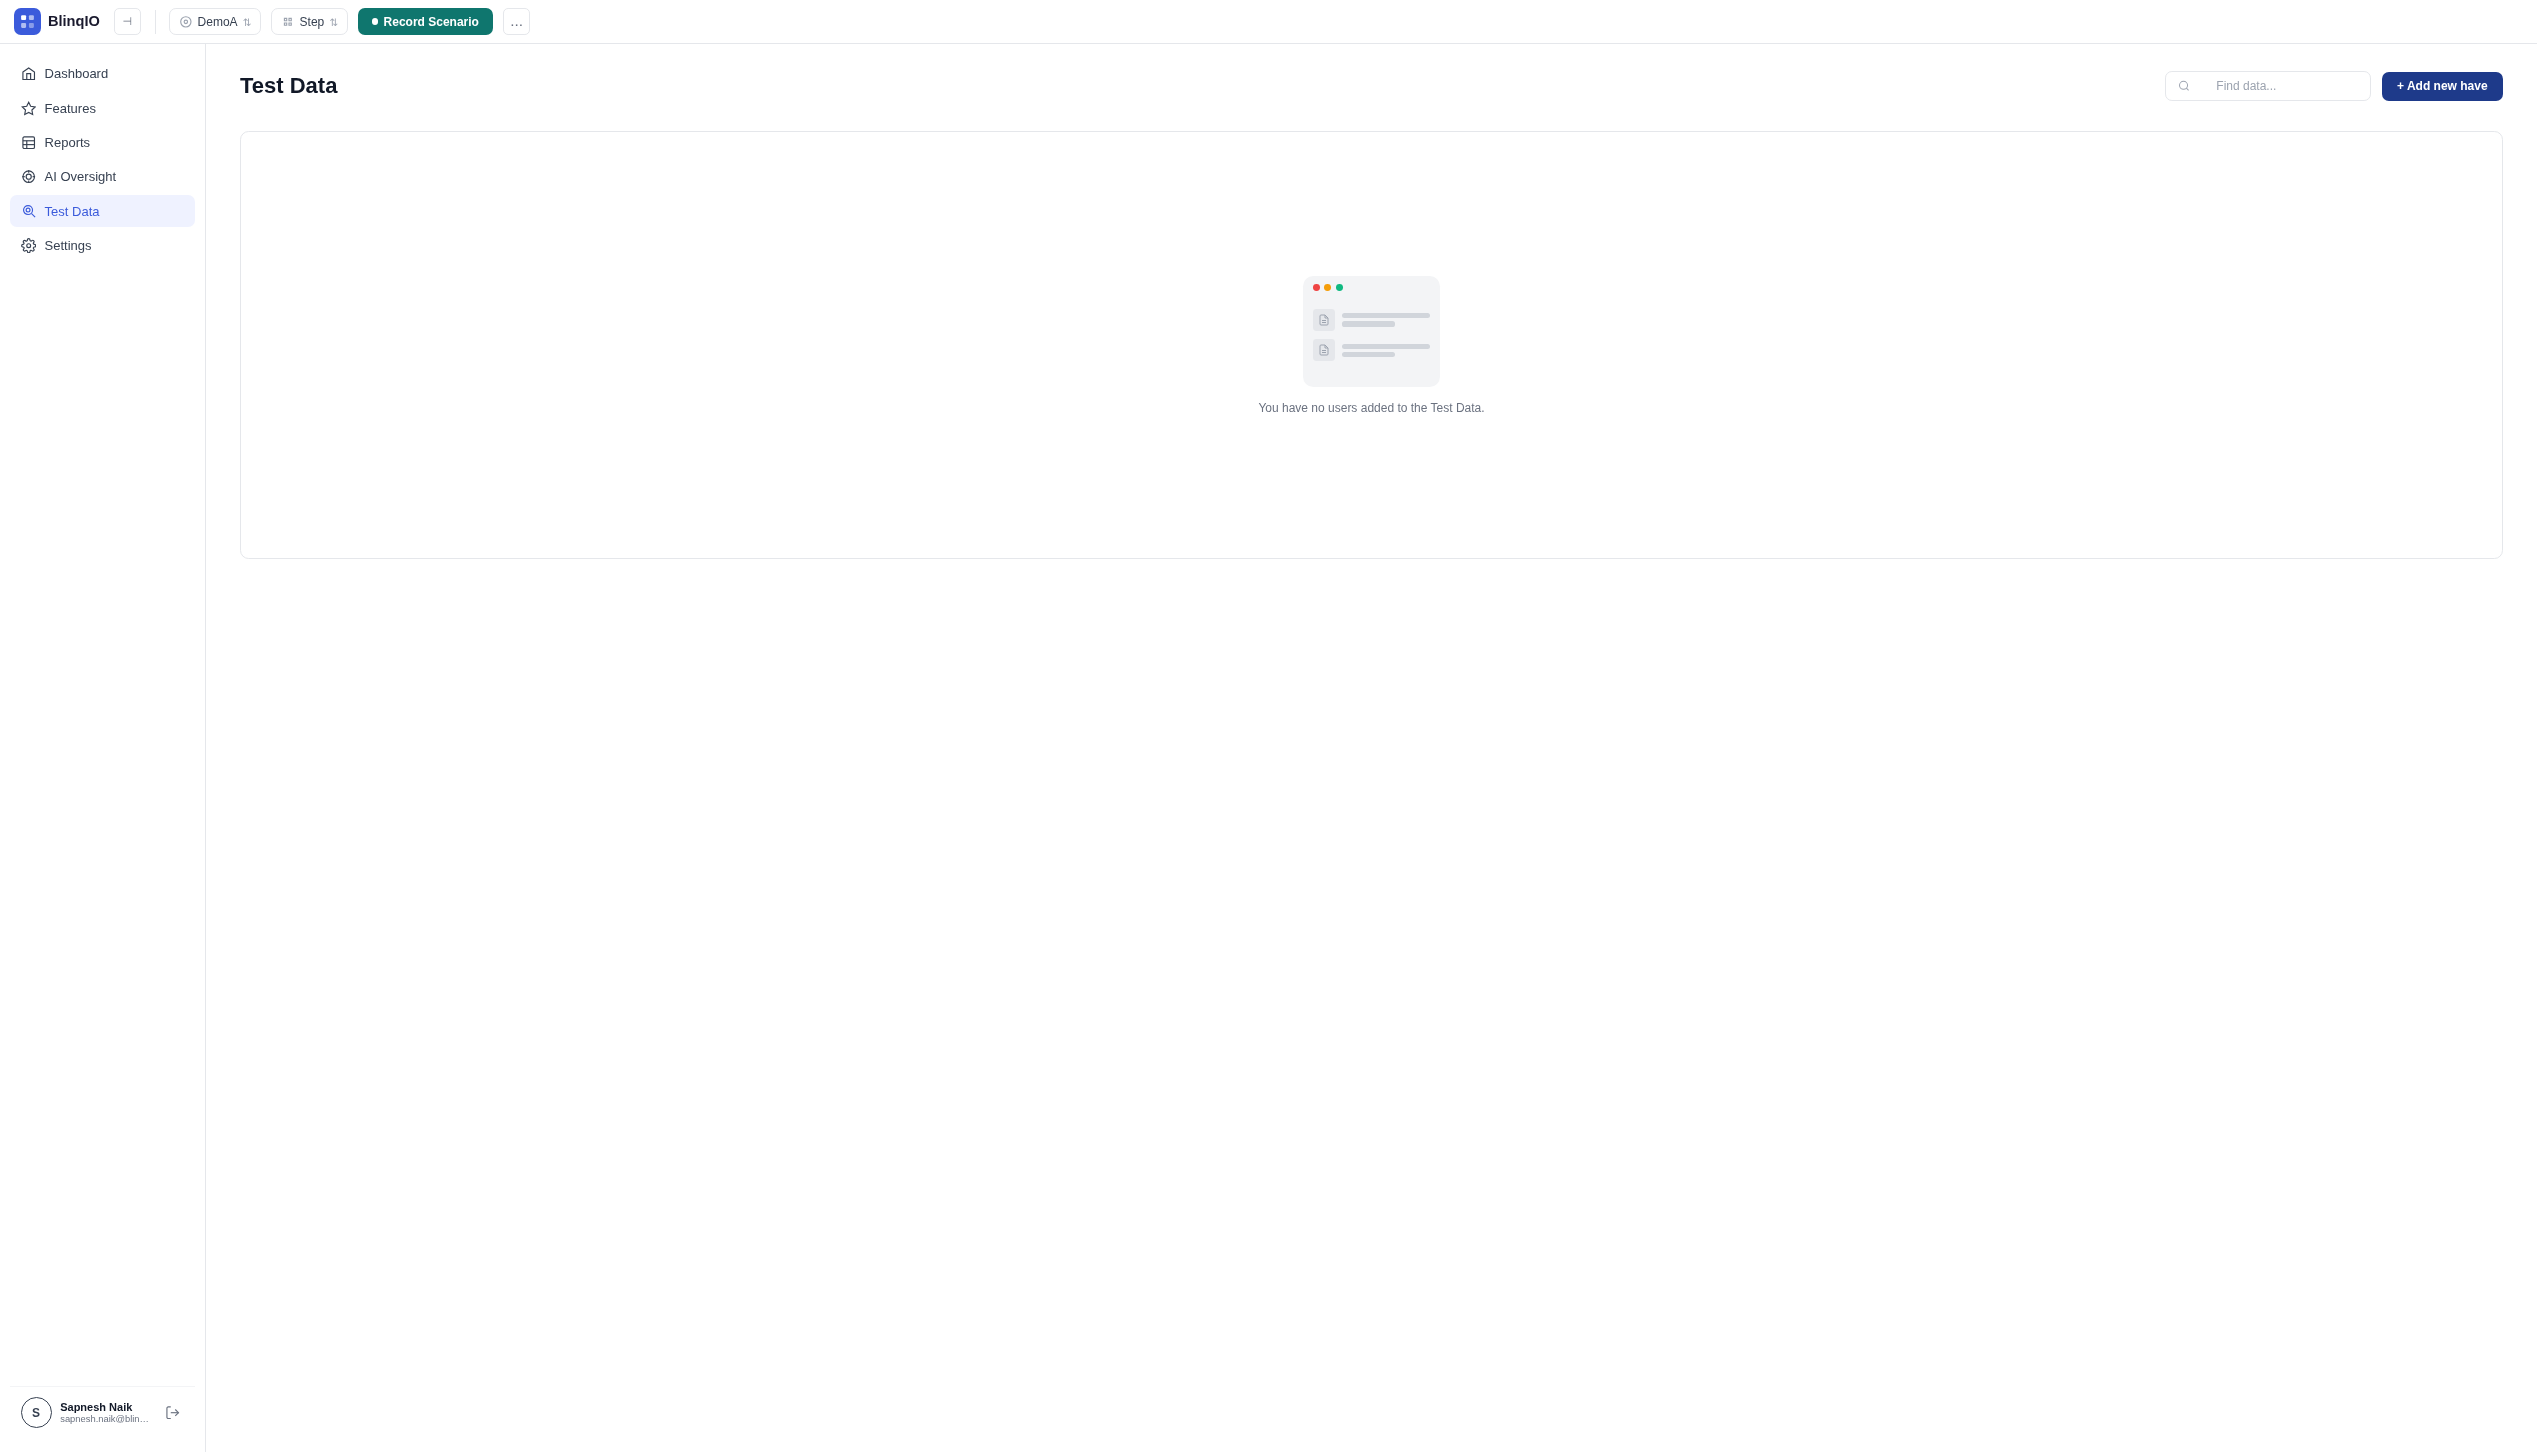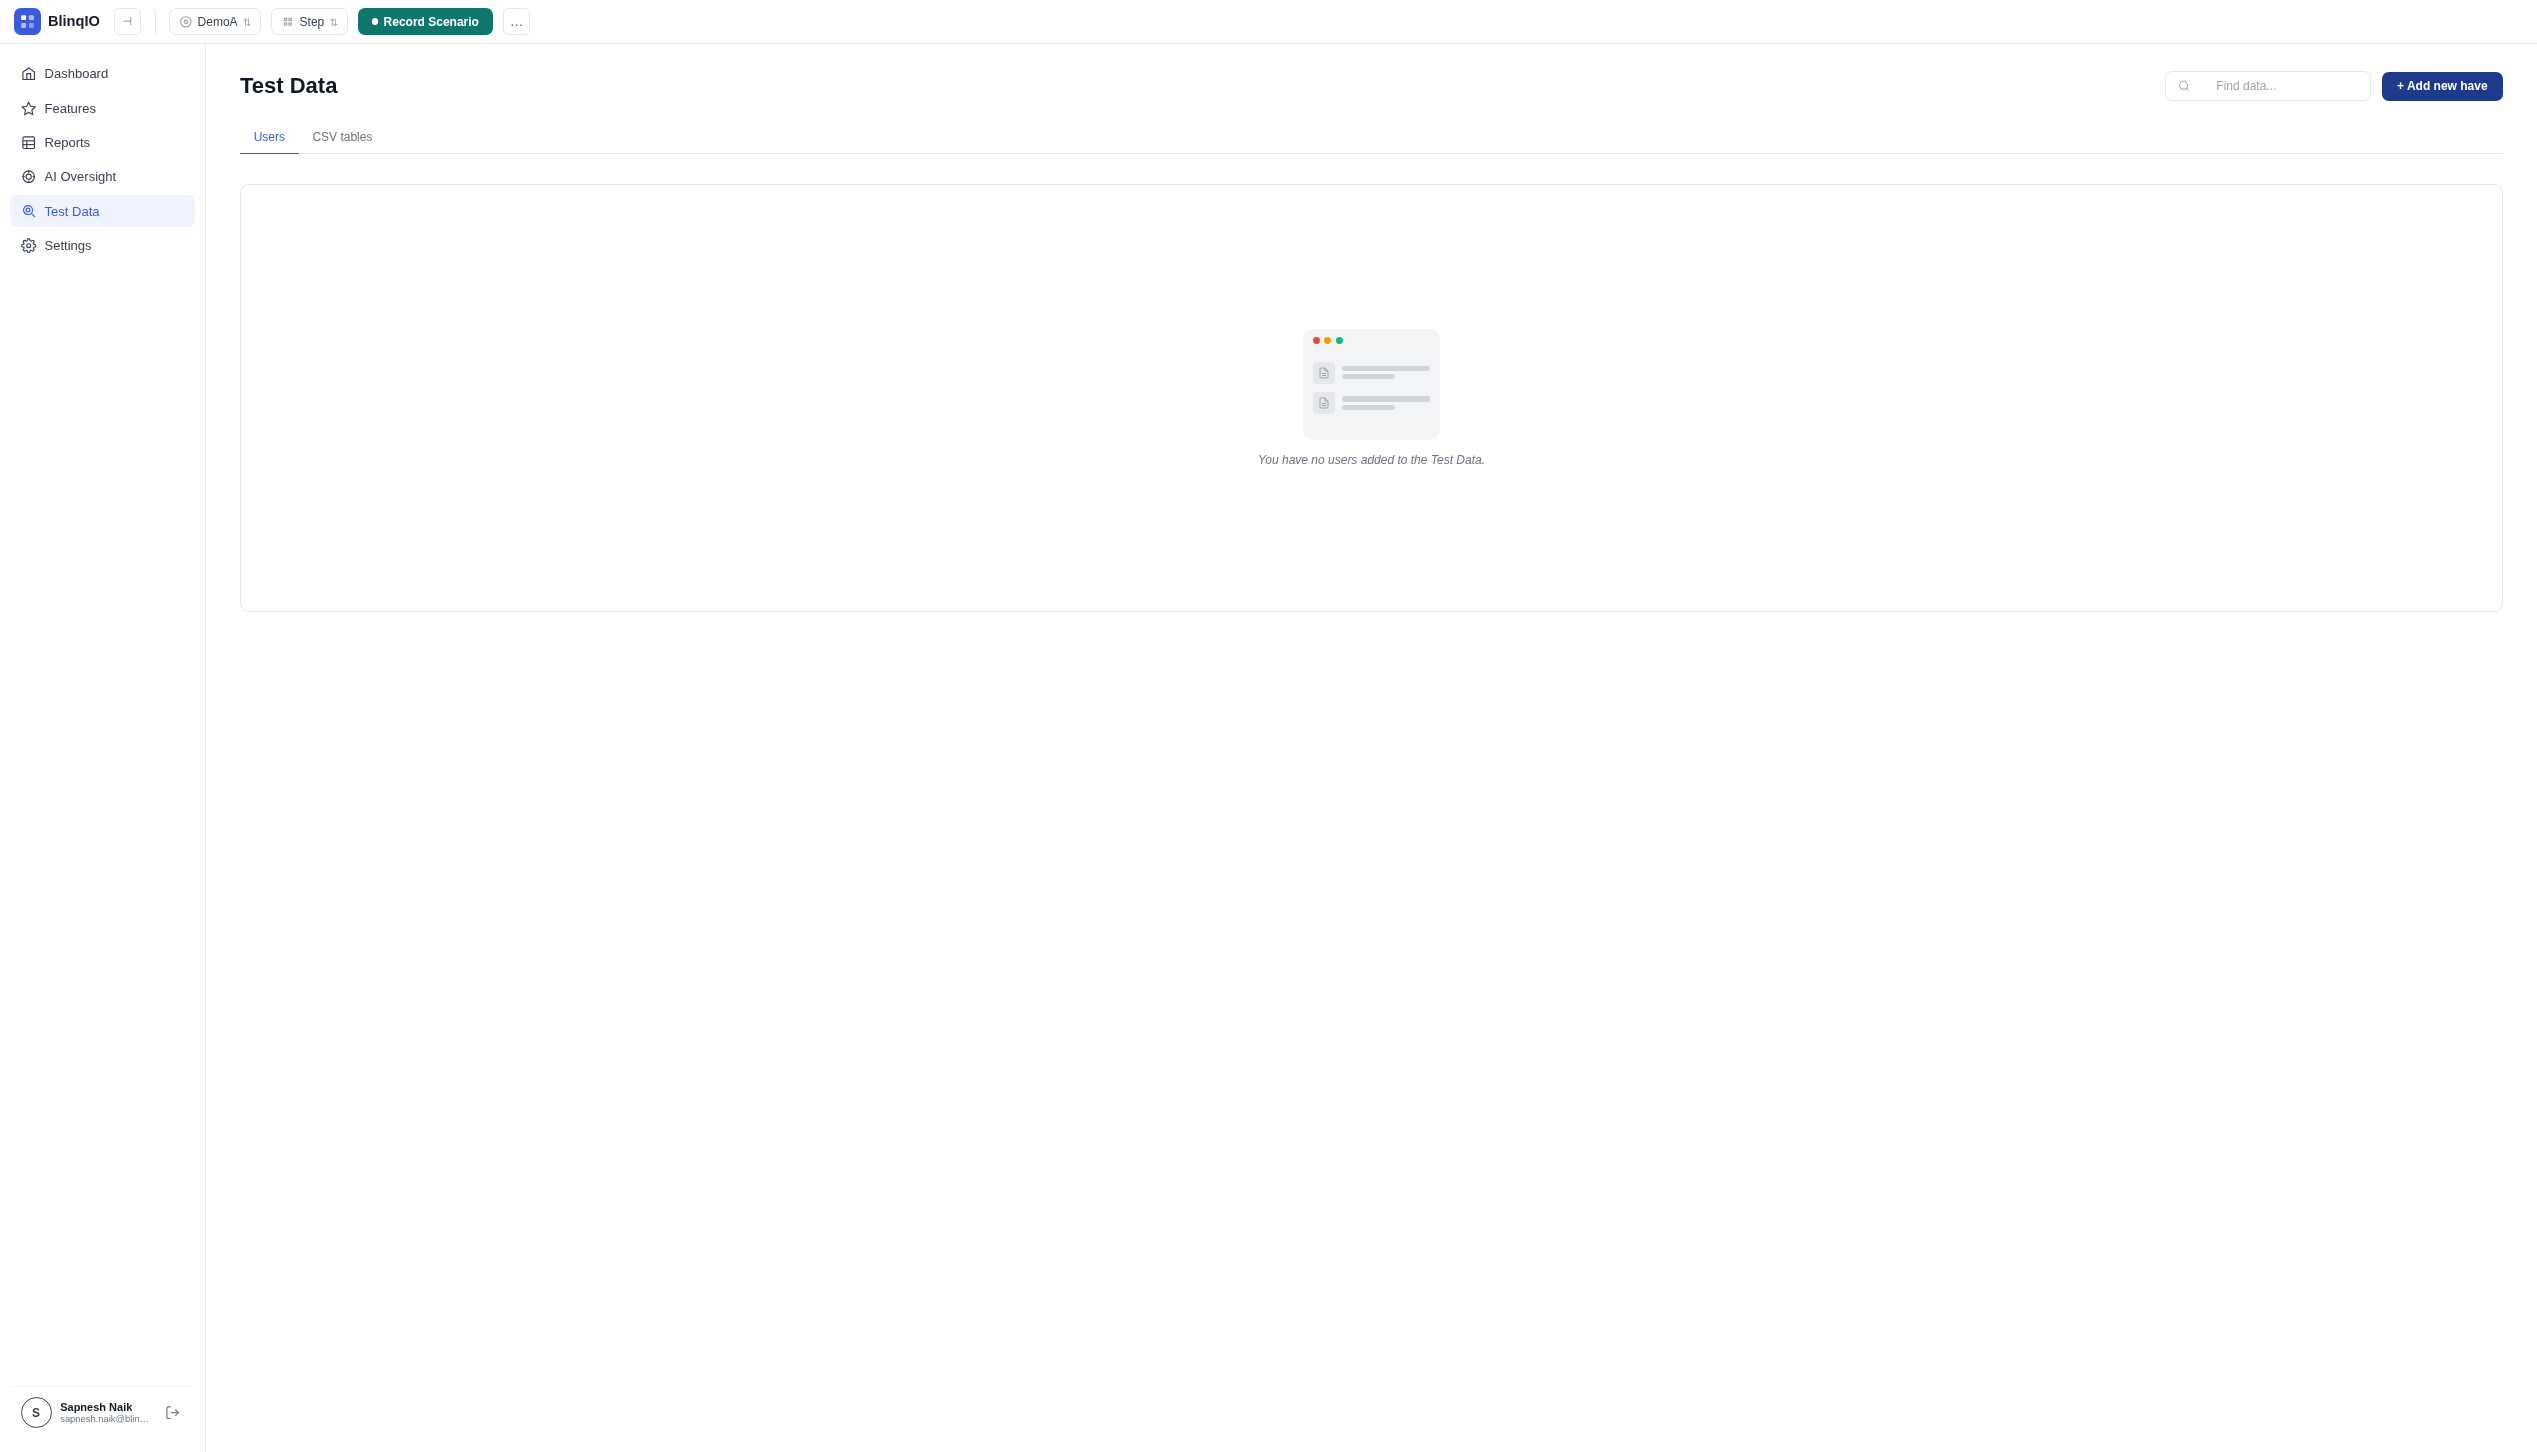--- a/index.html
+++ b/index.html
@@ -293,30 +293,22 @@
             <line x1="21" y1="21" x2="16.65" y2="16.65"></line>
           </svg>
           <input type="text" placeholder="Find data..." style="">
         </div>
         <button class="add-user-btn">
           <span>+ Add new have</span>
         </button>
       </div>
     </div>
 
-    <div class="tabs">
-      <div class="tab active">
-        <span>Users</span>
-      </div>
-      <div class="tab">
-        <span>CSV tables</span>
-      </div>
-    </div>
-
-    <div style="margin-top: 30px; font-style: italic;">
+
+    <div style="margin-top: 30px;">
       <div class="empty-container">
         <div class="empty-illustration">
           <div class="illustration-dots">
             <div class="dot red"></div>
             <div class="dot yellow"></div>
             <div class="dot green"></div>
           </div>
           <div class="illustration-rows">
             <div class="illustration-row">
               <div class="row-icon">

